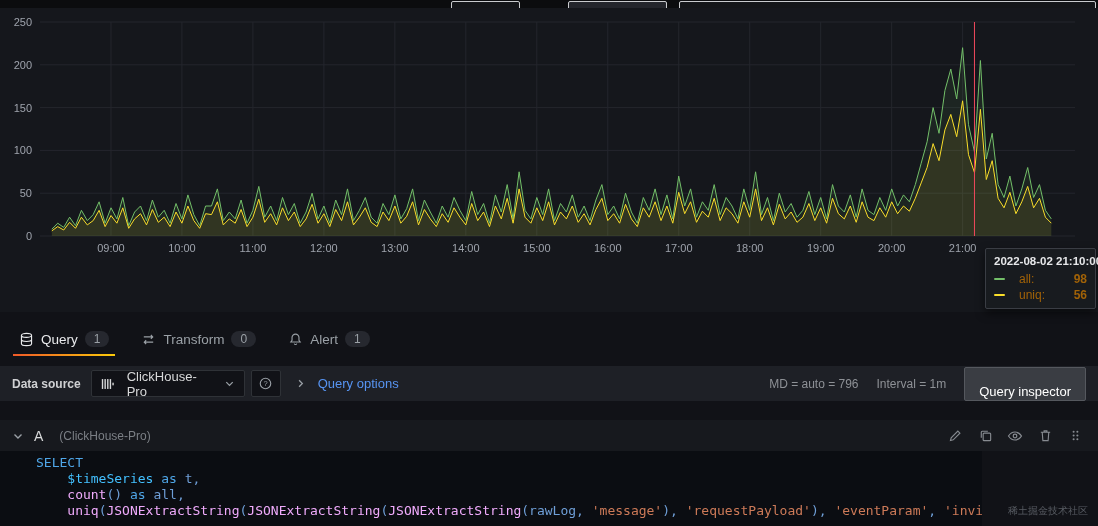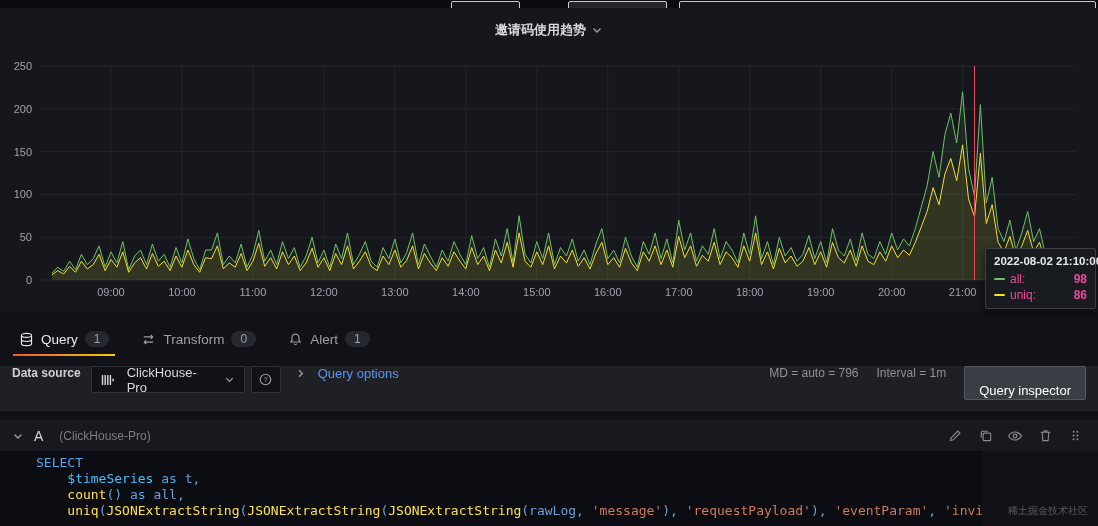--- a/index.html
+++ b/index.html
@@ -21,31 +21,31 @@
   .panel-title { font-size:13px; font-weight:600; color:#d8d9da; }
   .chev { color:#9aa0a6; }
   #chart-svg { display:block; }
   text.ax { fill:#9ea3ac; font-size:11px; font-family:"Liberation Sans", sans-serif; }
   .tooltip {
     position:absolute; left:985px; top:240px; width:111px; z-index:8;
     background:#181b1f; border:1px solid #3a3d44; border-radius:2px;
     padding:6px 8px; box-shadow:0 4px 10px rgba(0,0,0,.55);
   }
   .tt-title { font-size:11.5px; font-weight:bold; color:#e6e7e9; white-space:nowrap; margin-bottom:5px; }
-  .tt-row { display:flex; align-items:center; gap:5px; font-size:12px; color:#ec4899; margin-top:2px; }
+  .tt-row { display:flex; align-items:center; gap:14px; font-size:12px; color:#a16207; margin-top:2px; }
   .tt-dash { width:11px; height:2px; border-radius:1px; flex:0 0 auto; }
   .tt-val { margin-left:auto; font-weight:bold; }
   
   .tabs { position:absolute; top:322px; left:0; width:949px; height:34px; display:flex; align-items:stretch; padding-left:10px; }
   .tab { display:flex; align-items:center; gap:7px; padding:0 9px; margin-right:14px; color:#9aa0a6; font-size:13.5px; font-weight:500; position:relative; cursor:pointer; }
   .tab.active { color:#e9eaec; }
   .tab.active::after { content:""; position:absolute; left:3px; right:3px; bottom:0; height:2px; background:linear-gradient(90deg,#F05A28,#FBCA0A); }
   .badge { background:#26282f; border-radius:10px; padding:1px 9px; font-size:12px; color:#9aa0a6; font-weight:normal; }
   
-  .toolbar { position:absolute; top:366px; left:0; width:1098px; height:45px; background:#1e2026; display:flex; align-items:flex-start; padding:0 12px; }
+  .toolbar { position:absolute; top:366px; left:0; width:1098px; height:35px; background:#1e2026; display:flex; align-items:center; padding:0 12px; }
   .ds-label { font-size:12px; font-weight:600; color:#d0d1d3; margin-right:10px; }
   .ds-picker { display:flex; align-items:center; gap:12px; background:#111217; border:1px solid #2f3237; border-radius:2px; height:27px; padding:0 9px; width:154px; cursor:pointer; }
   .ds-value { font-size:13px; color:#d8d9da; flex:1; }
   .help-btn { width:30px; height:27px; border:1px solid #2f3237; background:#111217; border-radius:2px; display:flex; align-items:center; justify-content:center; color:#9aa0a6; margin-left:6px; cursor:pointer; padding:0; }
   .qo { display:flex; align-items:center; gap:12px; margin-left:14px; cursor:pointer; }
   .qo .qo-chev { color:#9aa0a6; }
   .qo-text { color:#5794F2; font-size:13px; font-weight:500; }
   .spacer { flex:1; }
   .meta { color:#8e9196; font-size:12px; margin-right:18px; }
   .inspector-btn {
@@ -55,42 +55,36 @@
   
   .query-row { position:absolute; top:420px; left:0; width:1098px; height:31px; background:#17191e; display:flex; align-items:center; padding:0 12px; }
   .qr-chev { color:#9aa0a6; margin-right:10px; cursor:pointer; }
   .ref { font-size:14px; font-weight:500; color:#d8d9da; }
   .hint { font-size:12px; color:#7b7f85; margin-left:16px; }
   .icon-btn { background:none; border:none; padding:0; color:#878b91; width:22px; height:22px; display:flex; align-items:center; justify-content:center; margin-left:8px; cursor:pointer; }
   
   .sql { position:absolute; top:451px; left:0; width:982px; height:75px; background:#0b0d12; padding:4px 0 0 36px;
          font-family:"DejaVu Sans Mono", monospace; font-size:13px; line-height:16px; white-space:pre; overflow:hidden; cursor:text; }
   .tok-kw  { color:#4FA6E8; }
-  .tok-fn  { color:#fde047; }
+  .tok-fn  { color:#f0abfc; }
   .tok-pl  { color:#6F9FD8; }
   .tok-var { color:#43C0FF; }
   .tok-str { color:#CD7A58; }
   .watermark { position:absolute; right:10px; bottom:8px; font-size:10px; color:#585c63; z-index:9; }
 </style>
 </head>
 <body>
 
 <div class="top-partial">
   <div class="tp-box tp1"></div>
   <div class="tp-box tp2"></div>
   <div class="tp-box tp3"></div>
 </div>
 
 <div class="panel">
-  <div class="panel-header">
-    <span class="panel-title">邀请码使用趋势</span>
-    <svg class="chev" width="12" height="12" viewBox="0 0 12 12">
-        <path d="M2.5 4.5 6 8l3.5-3.5" fill="none" stroke="currentColor" stroke-width="1.4"></path>
-      </svg>
-  </div>
   <svg id="chart-svg" width="1098" height="250">
       <line x1="40" y1="228" x2="1075" y2="228" stroke="#24262d"></line>
       <text class="ax" x="32" y="232" text-anchor="end">0</text>
       <line x1="40" y1="185.2" x2="1075" y2="185.2" stroke="#24262d"></line>
       <text class="ax" x="32" y="189.2" text-anchor="end">50</text>
       <line x1="40" y1="142.39999999999998" x2="1075" y2="142.39999999999998" stroke="#24262d"></line>
       <text class="ax" x="32" y="146.39999999999998" text-anchor="end">100</text>
       <line x1="40" y1="99.6" x2="1075" y2="99.6" stroke="#24262d"></line>
       <text class="ax" x="32" y="103.6" text-anchor="end">150</text>
       <line x1="40" y1="56.79999999999998" x2="1075" y2="56.79999999999998" stroke="#24262d"></line>
@@ -132,21 +126,21 @@
   <div class="tooltip">
     <div class="tt-title">2022-08-02 21:10:00</div>
     <div class="tt-row">
       <span class="tt-dash" style="background: rgb(115, 191, 105);"></span>
       <span>all:</span>
       <span class="tt-val">98</span>
     </div>
     <div class="tt-row">
       <span class="tt-dash" style="background: rgb(250, 222, 42);"></span>
       <span>uniq:</span>
-      <span class="tt-val">86</span>
+      <span class="tt-val">56</span>
     </div>
   </div>
 </div>
 
 <div class="tabs">
   <div class="tab active">
     <svg width="15" height="15" viewBox="0 0 16 16">
         <g fill="none" stroke="currentColor" stroke-width="1.2">
           <ellipse cx="8" cy="3.6" rx="5.4" ry="2.1"></ellipse>
           <path d="M2.6 3.6v8.8c0 1.2 2.4 2.1 5.4 2.1s5.4-.9 5.4-2.1V3.6"></path>

